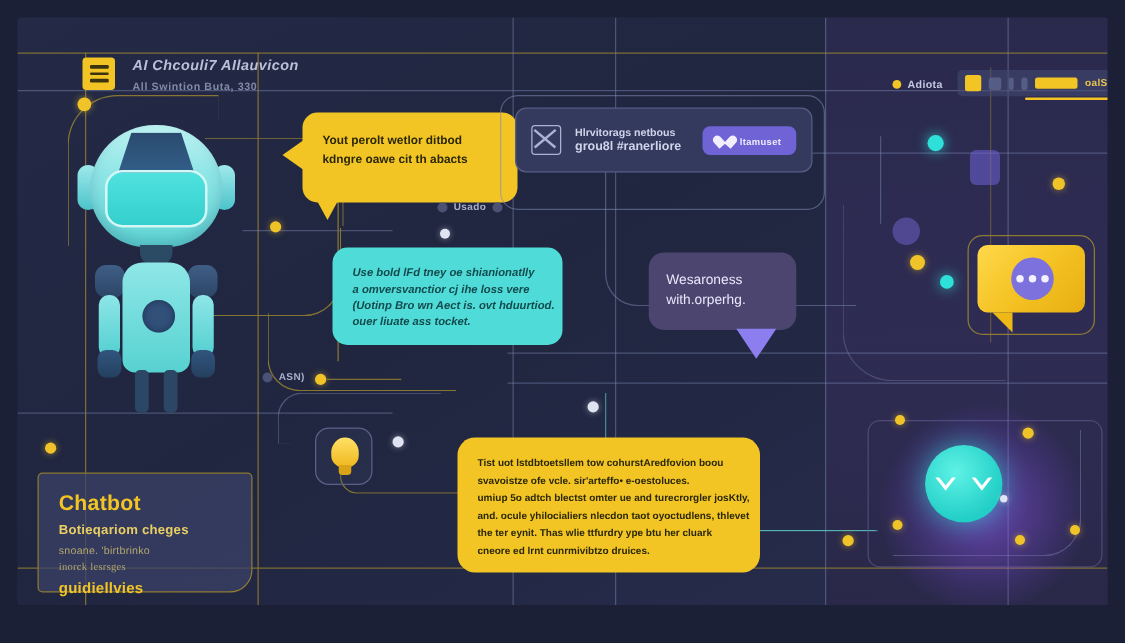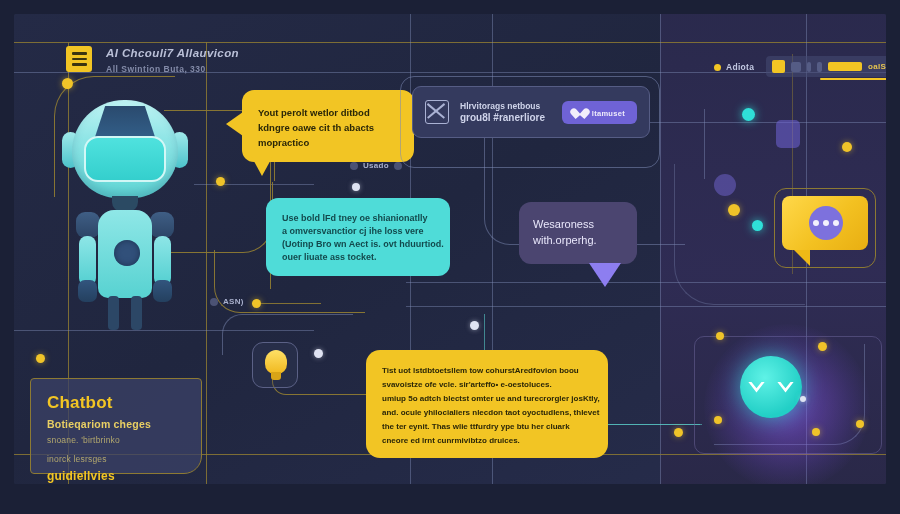--- a/index.html
+++ b/index.html
@@ -84,21 +84,21 @@
           background:linear-gradient(180deg,#32557e,#24405f);}
   .r-hand.l{left:28px;} .r-hand.r{right:28px;}
   .r-leg{position:absolute;top:196px;width:11px;height:34px;background:#2c4766;border-radius:4px;}
   .r-leg.l{left:58px;} .r-leg.r{right:58px;}
 
   
   .bub{position:absolute;border-radius:12px;box-sizing:border-box;}
   .bub .ln{display:block;white-space:nowrap;}
 
   .bub-yellow{background:#f2c524;color:#2b2708;}
-  .bub-cyan{background:#4fdcd8;color:#134a4d;}
+  .bub-cyan{background:#4fdcd8;color:#134a4d;font-style:italic;}
   .bub-violet{background:#4b4570;color:#e9e7fb;}
 
   
   .tail{position:absolute;width:0;height:0;}
 
   
   .card{position:absolute;border-radius:9px;background:#343a5e;
         border:1px solid #565d85;box-sizing:border-box;}
   .card-outline{position:absolute;border:1px solid #7e8bb5;opacity:.55;
                 border-radius:12px;box-sizing:border-box;}
@@ -144,21 +144,21 @@
         display:flex;align-items:center;justify-content:center;gap:12px;}
   .eye{width:17px;height:11px;background:#ffffff;
        clip-path:polygon(0 0,18% 0,50% 62%,82% 0,100% 0,50% 100%);}
 
   
   .panel{position:absolute;background:rgba(59,65,103,.75);
          border:1px solid #8d7a33;border-radius:4px 4px 18px 4px;box-sizing:border-box;}
   .panel .t{font-size:17px;font-weight:700;color:#f2c524;letter-spacing:.2px;}
   .panel .l{font-size:10.5px;font-weight:700;color:#e9cf63;margin-top:5px;letter-spacing:.2px;}
   .panel .l2{font-size:8.5px;color:#b2a76e;margin-top:5px;letter-spacing:.2px;}
-  .panel .l3{font-size:8.5px;color:#b2a76e;margin-top:9px;letter-spacing:.2px;}
+  .panel .l3{font-size:8.5px;color:#b2a76e;margin-top:3px;letter-spacing:.2px;font-family:Liberation Serif, serif;}
   .panel .b{font-size:12px;font-weight:700;color:#f2c524;margin-top:5px;letter-spacing:.2px;}
 
   
   .tbar{position:absolute;background:rgba(70,74,115,.55);border-radius:4px;
         display:flex;align-items:center;gap:6px;padding:4px 6px;}
   .tbar .sq{width:13px;height:13px;background:#f2c524;border-radius:2px;}
   .tbar .sqd{width:10px;height:10px;background:#555c85;border-radius:2px;}
   .tbar .bar{width:34px;height:9px;background:#f2c524;border-radius:2px;}
   .tbar .lbl{font-size:8px;color:#e5c44f;font-weight:700;letter-spacing:.3px;}
   .tbar-underline{position:absolute;height:2px;background:#f2c524;border-radius:1px;}
@@ -275,21 +275,20 @@
       <div class="r-hand l"></div>
         <div class="r-hand r"></div>
       <div class="r-leg l"></div>
         <div class="r-leg r"></div>
     </div>
     <div class="node gold" style="left:48px;top:64px;width:11px;height:11px;"></div>
 
     <div class="bub bub-yellow" style="left:228px;top:76px;width:172px;height:72px;padding:15px 16px;">
       <span class="ln" style="font-size:9.5px;line-height:15px;font-weight:700;">Yout perolt wetlor ditbod</span>
       <span class="ln" style="font-size:9.5px;line-height:15px;font-weight:700;">kdngre oawe cit th abacts</span>
-      <span class="ln" style="font-size:9.5px;line-height:15px;font-weight:700;">mopractico</span>
     </div>
     <div class="tail" style="left:212px;top:98px;border-top:12px solid transparent;
          border-bottom:12px solid transparent;border-right:17px solid #f2c524;"></div>
     <div class="tail" style="left:236px;top:140px;border-left:12px solid transparent;
          border-right:12px solid transparent;border-top:22px solid #f2c524;"></div>
 
     <div class="bub bub-cyan" style="left:252px;top:184px;width:184px;height:78px;padding:14px 16px;">
       <span class="ln" style="font-size:9px;line-height:13px;font-weight:700;">Use bold lFd tney oe shianionatlly</span>
       <span class="ln" style="font-size:9px;line-height:13px;font-weight:700;">a omversvanctior cj ihe loss vere</span>
       <span class="ln" style="font-size:9px;line-height:13px;font-weight:700;">(Uotinp Bro wn Aect is. ovt hduurtiod.</span>

